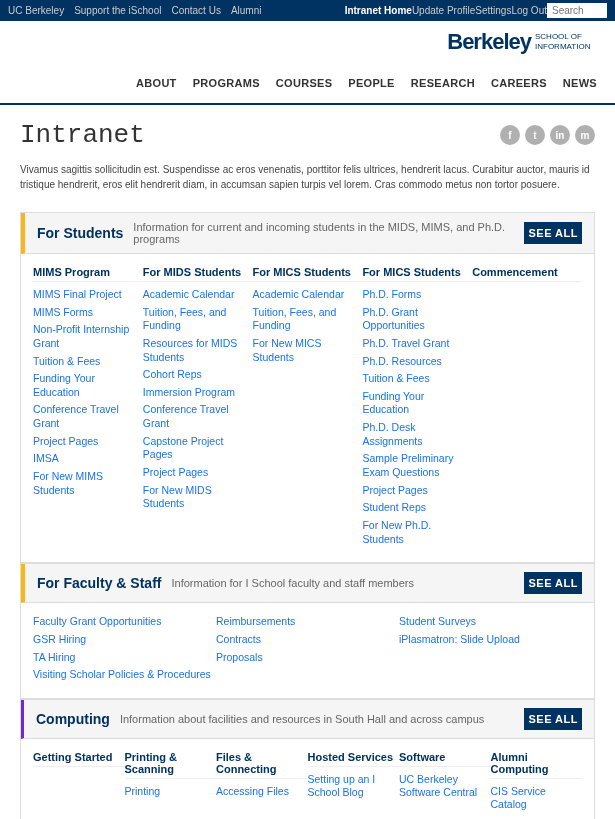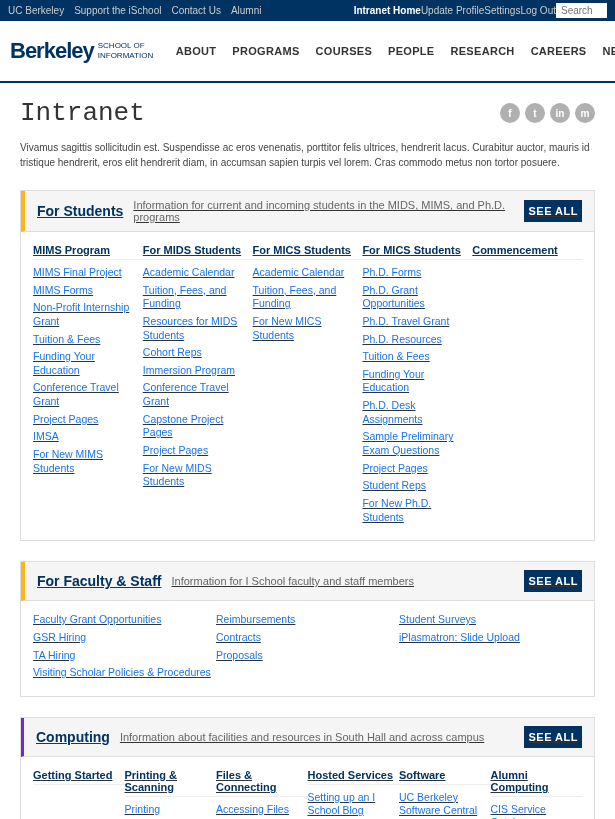--- a/index.html
+++ b/index.html
@@ -17,30 +17,31 @@
     }
     .top-bar a { color: #ccc; text-decoration: none; font-size: 10px; }
     .top-bar .active-link { color: #fff; font-weight: bold; }
     .top-bar-right { margin-left: auto; display: flex; gap: 0; align-items: center; }
     .top-bar-search {
       background: #fff;
       border: none;
       padding: 2px 5px;
       font-size: 10px;
       color: #999;
-      width: 51px;
+      width: 60px;
     }
 
     
     .main-nav {
       background: #fff;
       border-bottom: 2px solid #003262;
       display: flex;
-      align-items: center;
-      padding: 9px 10px;
+      align-items: flex-end;
+      padding: 0 10px;
+      flex-direction: column;
     }
     .logo-area {
       display: flex;
       align-items: center;
       padding: 8px 0;
       margin-right: 15px;
     }
     .logo-berkeley {
       font-size: 22px;
       font-weight: bold;
@@ -111,22 +112,20 @@
     .intro-text {
       font-size: 10px;
       line-height: 1.5;
       color: #444;
       margin-bottom: 20px;
     }
 
     
     .section {
       border: 1px solid #ddd;
-      margin-bottom: 20px;
-      text-decoration: underline;
     }
     .section-header {
       background: #f5f5f5;
       border-bottom: 1px solid #ddd;
       padding: 8px 12px;
       display: flex;
       align-items: center;
       gap: 10px;
     }
     .section-title {

